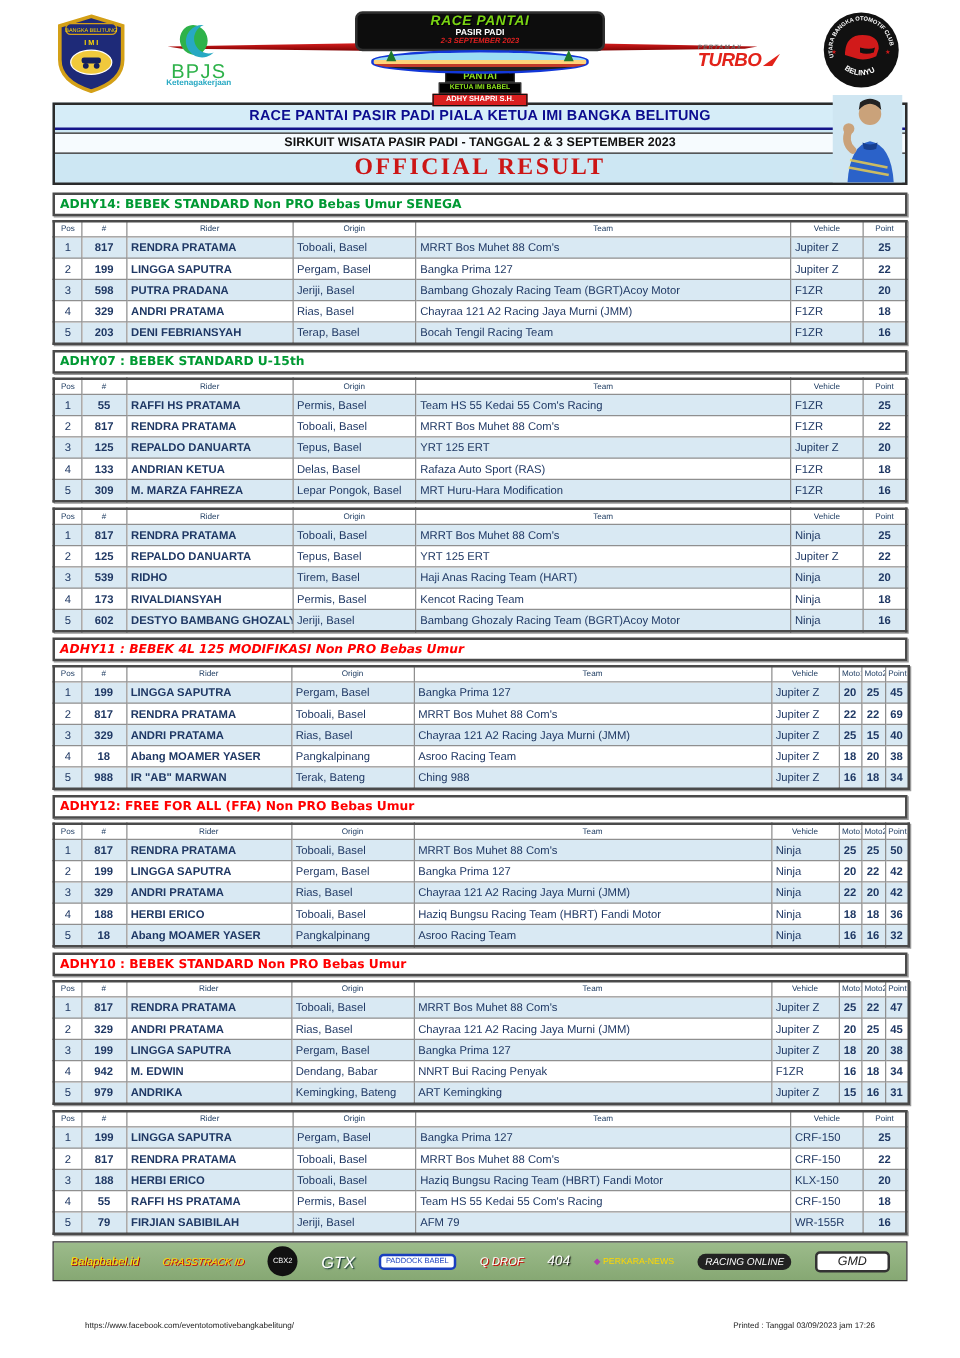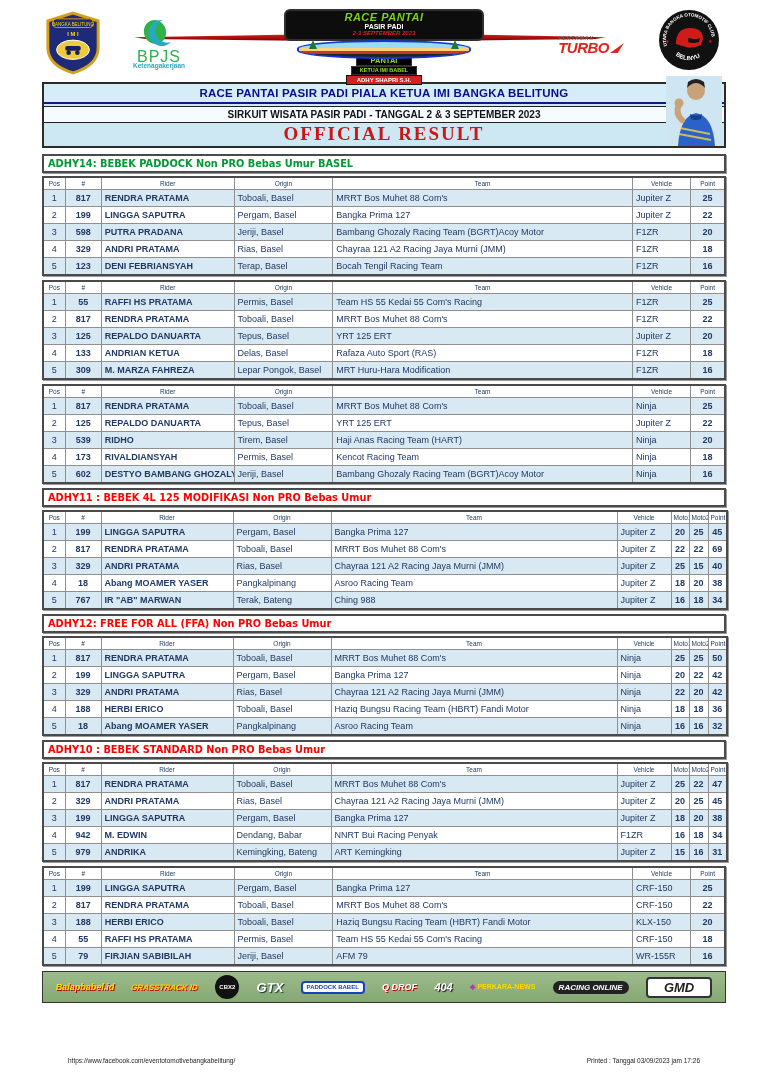--- a/index.html
+++ b/index.html
@@ -48,32 +48,32 @@
   .sec-title{border:2px solid #4a4a4a;background:#fff;padding:1px 4px;font-family:"DejaVu Sans",sans-serif;font-weight:bold;font-size:9.8px;line-height:13px;box-shadow:1px 1px 0 #999;}
   table{border-collapse:collapse;table-layout:fixed;width:100%;margin-top:3px;border:2px solid #4a4a4a;box-shadow:1px 1px 0 #999;background:#fff;}
   th{font-size:6.5px;font-weight:normal;color:#17365d;border:1px solid #8f8f8f;height:11px;padding:0 2px;text-align:center;overflow:hidden;white-space:nowrap;background:#fff;}
   td{font-size:9px;color:#1f3864;border:1px solid #8f8f8f;height:16px;padding:0 3px;white-space:nowrap;overflow:hidden;background:#fff;}
   tr.odd td{background:#d9e9f3;}
   td.c{text-align:center;}
   td.b{font-weight:bold;}
 
   
   .sponsor-strip{margin-top:5px;height:30px;background:linear-gradient(#9cbb8b,#86a873);border:1px solid #333;display:flex;align-items:center;justify-content:space-around;padding:0 4px;overflow:hidden;}
-  .sp{font-weight:bold;font-style:italic;white-space:nowrap;}
+  .sp{font-weight:normal;font-style:italic;white-space:nowrap;}
   .sp-balap{color:#ffe400;font-size:9px;text-shadow:1px 1px 0 #a00;}
   .sp-grass{color:#ffd700;font-size:8px;transform:skewX(-8deg);text-shadow:1px 1px 0 #c00;}
   .sp-cbx{background:#111;color:#fff;border-radius:50%;width:24px;height:24px;line-height:24px;text-align:center;font-size:6px;font-style:normal;}
   .sp-gtx{color:#fff;font-size:13px;text-shadow:1px 1px 1px #133;}
   .sp-paddock{background:#fff;border:2px solid #1a3fbf;border-radius:4px;color:#1a3fbf;font-size:6px;font-style:normal;text-align:center;line-height:7px;padding:1px 4px;}
   .sp-drof{color:#fff;font-size:9px;text-shadow:1px 1px 0 #c00;}
   .sp-404{color:#fff;font-size:11px;text-shadow:1px 1px 1px #111;text-align:right;}
   .sp-perkara{color:#ffd700;font-size:7px;font-style:normal;}
   .sp-perkara::before{content:"◆";color:#b03ab0;margin-right:2px;}
   .sp-racing{background:#222;color:#fff;border-radius:8px;padding:2px 6px;font-size:8px;}
-  .sp-gmd{background:#fff;border:2px solid #333;border-radius:4px;color:#222;font-size:13px;padding:1px 16px;}
+  .sp-gmd{background:#fff;border:2px solid #333;border-radius:4px;color:#222;font-size:10px;padding:1px 16px;}
 
   
   .footer{position:absolute;left:42px;right:42px;bottom:22px;display:flex;justify-content:space-between;font-size:6.5px;color:#222;padding:0 26px 0 26px;}
 </style>
 </head>
 <body>
 
 <div class="page">
 
   <div class="logos-row">
@@ -156,21 +156,21 @@
         <path d="M24 38 q6 3 12 0 l-1 5 q-5 2 -10 0 z" fill="#173f8f"></path>
         <path d="M16 44 q-7 -6 -3 -16" stroke="#caa27a" stroke-width="6" fill="none" stroke-linecap="round"></path>
         <circle cx="13" cy="27" r="4.5" fill="#caa27a"></circle>
         <path d="M14 52 l30 6 M13 58 l32 6" stroke="#f4d24a" stroke-width="2" opacity="0.8"></path>
       </svg>
     </div>
   </div>
 
   <div class="sections">
       <div class="section">
-        <div class="sec-title" style="color: rgb(0, 153, 51);">ADHY14: BEBEK PADDOCK Non PRO Bebas Umur BASEL</div>
+        <div class="sec-title" style="color: rgb(0, 153, 51);">ADHY14: BEBEK STANDARD Non PRO Bebas Umur SENEGA</div>
         <table>
           <colgroup>
             <col style="width: 22px;">
             <col style="width: 36px;">
             <col style="width: 132px;">
             <col style="width: 98px;">
             <col style="width: 298px;">
             <col style="width: 58px;">
             <col style="width: 34px;">
           </colgroup>
@@ -217,24 +217,96 @@
               <td class="c">4</td>
               <td class="c b">329</td>
               <td class="b">ANDRI PRATAMA</td>
               <td>Rias, Basel</td>
               <td>Chayraa 121 A2 Racing Jaya Murni (JMM)</td>
               <td>F1ZR</td>
               <td class="c b">18</td>
             </tr>
             <tr class="odd">
               <td class="c">5</td>
-              <td class="c b">123</td>
+              <td class="c b">203</td>
               <td class="b">DENI FEBRIANSYAH</td>
               <td>Terap, Basel</td>
               <td>Bocah Tengil Racing Team</td>
+              <td>F1ZR</td>
+              <td class="c b">16</td>
+            </tr>
+          </tbody>
+        </table>
+      </div>
+      <div class="section">
+        <div class="sec-title" style="color: rgb(0, 153, 51);">ADHY07  : BEBEK STANDARD U-15th</div>
+        <table>
+          <colgroup>
+            <col style="width: 22px;">
+            <col style="width: 36px;">
+            <col style="width: 132px;">
+            <col style="width: 98px;">
+            <col style="width: 298px;">
+            <col style="width: 58px;">
+            <col style="width: 34px;">
+          </colgroup>
+          <thead>
+            <tr>
+              <th>Pos</th>
+              <th>#</th>
+              <th>Rider</th>
+              <th>Origin</th>
+              <th>Team</th>
+              <th>Vehicle</th>
+              <th>Point</th>
+            </tr>
+          </thead>
+          <tbody>
+            <tr class="odd">
+              <td class="c">1</td>
+              <td class="c b">55</td>
+              <td class="b">RAFFI HS PRATAMA</td>
+              <td>Permis, Basel</td>
+              <td>Team HS 55 Kedai 55 Com's Racing</td>
+              <td>F1ZR</td>
+              <td class="c b">25</td>
+            </tr>
+            <tr>
+              <td class="c">2</td>
+              <td class="c b">817</td>
+              <td class="b">RENDRA PRATAMA</td>
+              <td>Toboali, Basel</td>
+              <td>MRRT Bos Muhet 88 Com's</td>
+              <td>F1ZR</td>
+              <td class="c b">22</td>
+            </tr>
+            <tr class="odd">
+              <td class="c">3</td>
+              <td class="c b">125</td>
+              <td class="b">REPALDO DANUARTA</td>
+              <td>Tepus, Basel</td>
+              <td>YRT 125 ERT</td>
+              <td>Jupiter Z</td>
+              <td class="c b">20</td>
+            </tr>
+            <tr>
+              <td class="c">4</td>
+              <td class="c b">133</td>
+              <td class="b">ANDRIAN KETUA</td>
+              <td>Delas, Basel</td>
+              <td>Rafaza Auto Sport (RAS)</td>
+              <td>F1ZR</td>
+              <td class="c b">18</td>
+            </tr>
+            <tr class="odd">
+              <td class="c">5</td>
+              <td class="c b">309</td>
+              <td class="b">M. MARZA FAHREZA</td>
+              <td>Lepar Pongok, Basel</td>
+              <td>MRT Huru-Hara Modification</td>
               <td>F1ZR</td>
               <td class="c b">16</td>
             </tr>
           </tbody>
         </table>
       </div>
       <div class="section">
         <table>
           <colgroup>
             <col style="width: 22px;">
@@ -252,91 +324,20 @@
               <th>Rider</th>
               <th>Origin</th>
               <th>Team</th>
               <th>Vehicle</th>
               <th>Point</th>
             </tr>
           </thead>
           <tbody>
             <tr class="odd">
               <td class="c">1</td>
-              <td class="c b">55</td>
-              <td class="b">RAFFI HS PRATAMA</td>
-              <td>Permis, Basel</td>
-              <td>Team HS 55 Kedai 55 Com's Racing</td>
-              <td>F1ZR</td>
-              <td class="c b">25</td>
-            </tr>
-            <tr>
-              <td class="c">2</td>
-              <td class="c b">817</td>
-              <td class="b">RENDRA PRATAMA</td>
-              <td>Toboali, Basel</td>
-              <td>MRRT Bos Muhet 88 Com's</td>
-              <td>F1ZR</td>
-              <td class="c b">22</td>
-            </tr>
-            <tr class="odd">
-              <td class="c">3</td>
-              <td class="c b">125</td>
-              <td class="b">REPALDO DANUARTA</td>
-              <td>Tepus, Basel</td>
-              <td>YRT 125 ERT</td>
-              <td>Jupiter Z</td>
-              <td class="c b">20</td>
-            </tr>
-            <tr>
-              <td class="c">4</td>
-              <td class="c b">133</td>
-              <td class="b">ANDRIAN KETUA</td>
-              <td>Delas, Basel</td>
-              <td>Rafaza Auto Sport (RAS)</td>
-              <td>F1ZR</td>
-              <td class="c b">18</td>
-            </tr>
-            <tr class="odd">
-              <td class="c">5</td>
-              <td class="c b">309</td>
-              <td class="b">M. MARZA FAHREZA</td>
-              <td>Lepar Pongok, Basel</td>
-              <td>MRT Huru-Hara Modification</td>
-              <td>F1ZR</td>
-              <td class="c b">16</td>
-            </tr>
-          </tbody>
-        </table>
-      </div>
-      <div class="section">
-        <table>
-          <colgroup>
-            <col style="width: 22px;">
-            <col style="width: 36px;">
-            <col style="width: 132px;">
-            <col style="width: 98px;">
-            <col style="width: 298px;">
-            <col style="width: 58px;">
-            <col style="width: 34px;">
-          </colgroup>
-          <thead>
-            <tr>
-              <th>Pos</th>
-              <th>#</th>
-              <th>Rider</th>
-              <th>Origin</th>
-              <th>Team</th>
-              <th>Vehicle</th>
-              <th>Point</th>
-            </tr>
-          </thead>
-          <tbody>
-            <tr class="odd">
-              <td class="c">1</td>
               <td class="c b">817</td>
               <td class="b">RENDRA PRATAMA</td>
               <td>Toboali, Basel</td>
               <td>MRRT Bos Muhet 88 Com's</td>
               <td>Ninja</td>
               <td class="c b">25</td>
             </tr>
             <tr>
               <td class="c">2</td>
               <td class="c b">125</td>
@@ -370,21 +371,21 @@
               <td class="b">DESTYO BAMBANG GHOZALY</td>
               <td>Jeriji, Basel</td>
               <td>Bambang Ghozaly Racing Team (BGRT)Acoy Motor</td>
               <td>Ninja</td>
               <td class="c b">16</td>
             </tr>
           </tbody>
         </table>
       </div>
       <div class="section">
-        <div class="sec-title" style="color: rgb(255, 0, 0);">ADHY11 : BEBEK 4L 125 MODIFIKASI Non PRO Bebas Umur</div>
+        <div class="sec-title" style="color: rgb(255, 0, 0); font-style: italic;">ADHY11 : BEBEK 4L 125 MODIFIKASI Non PRO Bebas Umur</div>
         <table>
           <colgroup>
             <col style="width: 22px;">
             <col style="width: 36px;">
             <col style="width: 132px;">
             <col style="width: 98px;">
             <col style="width: 286px;">
             <col style="width: 54px;">
             <col style="width: 18px;">
             <col style="width: 19px;">
@@ -443,21 +444,21 @@
               <td class="b">Abang MOAMER YASER</td>
               <td>Pangkalpinang</td>
               <td>Asroo Racing Team</td>
               <td>Jupiter Z</td>
               <td class="c b">18</td>
               <td class="c b">20</td>
               <td class="c b">38</td>
             </tr>
             <tr class="odd">
               <td class="c">5</td>
-              <td class="c b">767</td>
+              <td class="c b">988</td>
               <td class="b">IR "AB" MARWAN</td>
               <td>Terak, Bateng</td>
               <td>Ching 988</td>
               <td>Jupiter Z</td>
               <td class="c b">16</td>
               <td class="c b">18</td>
               <td class="c b">34</td>
             </tr>
           </tbody>
         </table>

